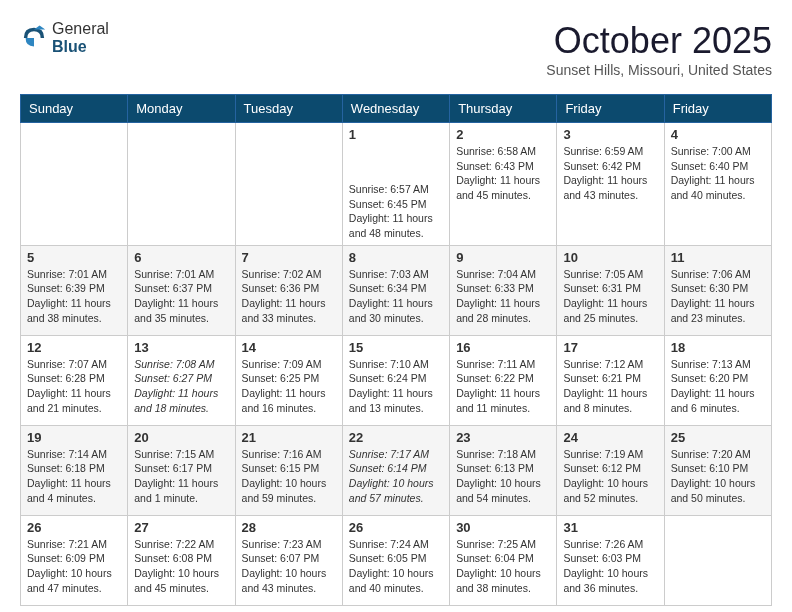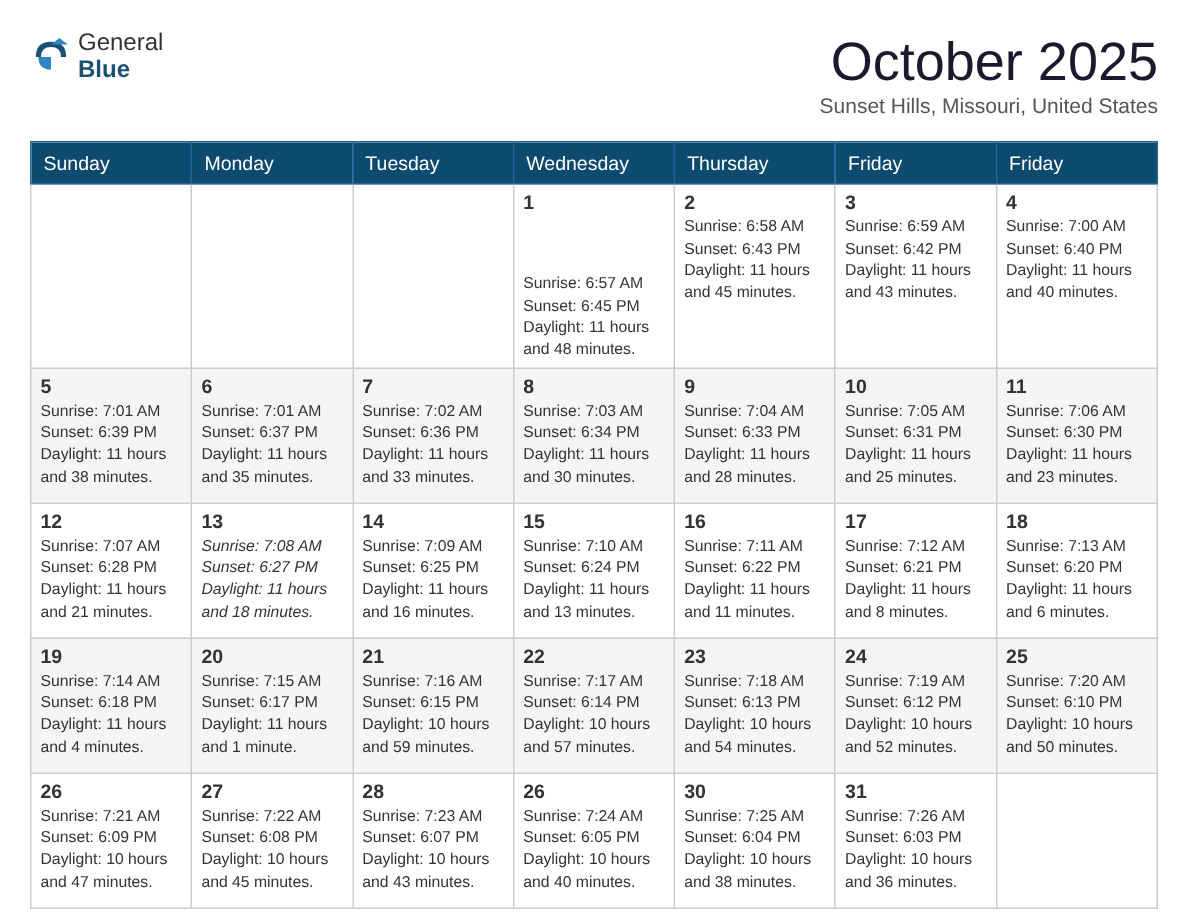--- a/index.html
+++ b/index.html
@@ -281,21 +281,21 @@
         </td>
         <td class="alt-row">
           <span class="day-number">21</span>
           <div class="day-info" style="white-space: pre-line;">Sunrise: 7:16 AM
 Sunset: 6:15 PM
 Daylight: 10 hours
 and 59 minutes.</div>
         </td>
         <td class="alt-row">
           <span class="day-number">22</span>
-          <div class="day-info" style="white-space: pre-line;">Sunrise: 7:17 AM
+          <div class="day-info" style="white-space: pre-line; font-style: italic;">Sunrise: 7:17 AM
 Sunset: 6:14 PM
 Daylight: 10 hours
 and 57 minutes.</div>
         </td>
         <td class="alt-row">
           <span class="day-number">23</span>
           <div class="day-info" style="white-space: pre-line;">Sunrise: 7:18 AM
 Sunset: 6:13 PM
 Daylight: 10 hours
 and 54 minutes.</div>

